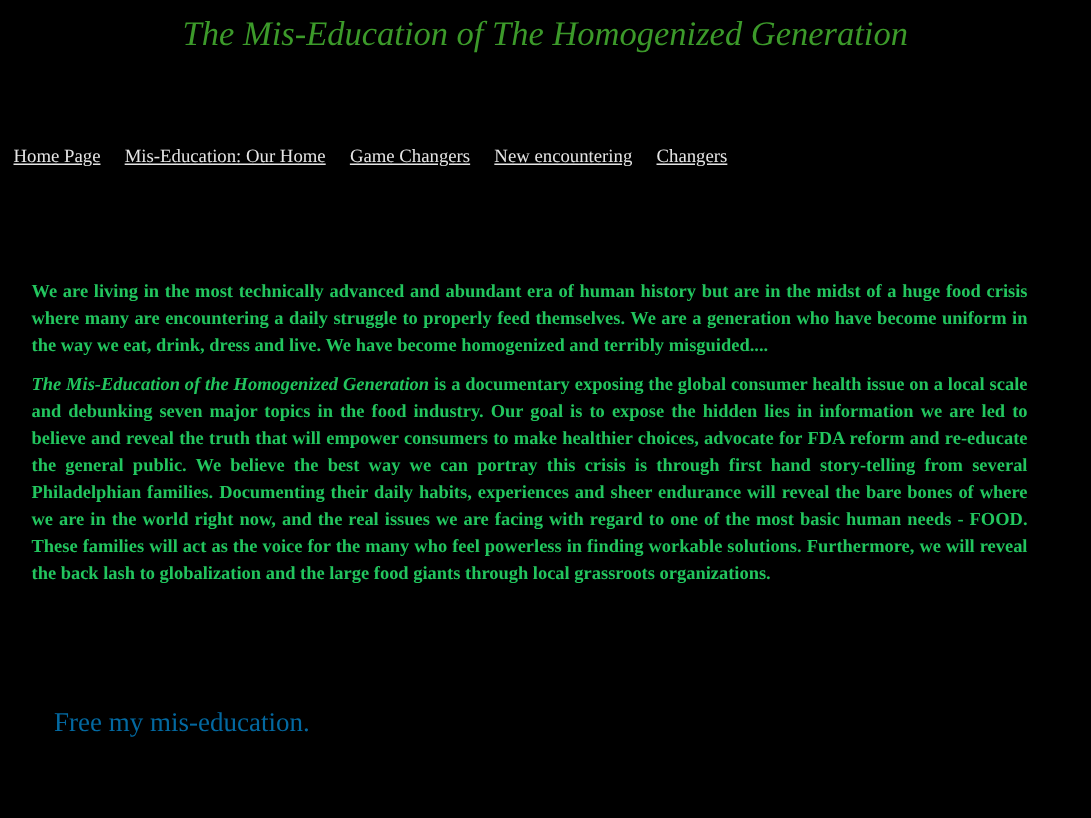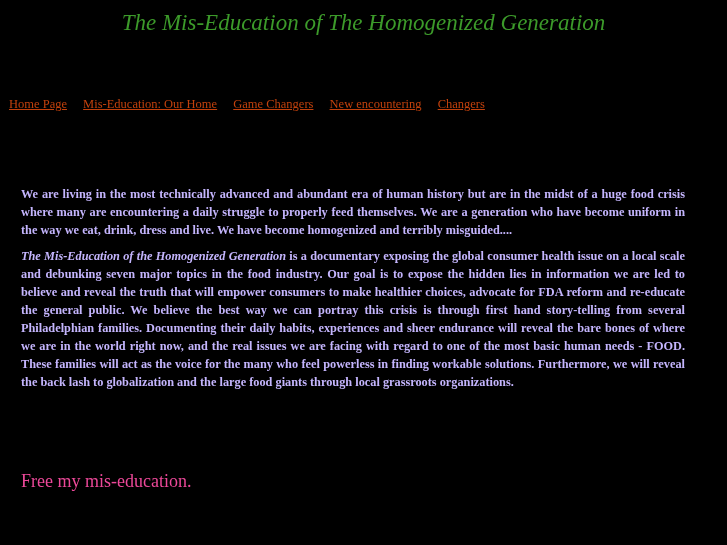--- a/index.html
+++ b/index.html
@@ -1,23 +1,23 @@
 <!DOCTYPE html>
 <html><head>
 <meta charset="utf-8">
 <style>
   html, body { margin:0; padding:0; background:#000; }
   body { width:727px; height:545px; overflow:hidden; position:relative; font-family:"Liberation Serif", serif; }
   .title { position:absolute; left:0; top:10px; width:727px; text-align:center; font-style:italic; font-size:23px; color:#3c9a2a; white-space:nowrap; }
   .nav { position:absolute; left:9px; top:97px; font-size:12.5px; white-space:nowrap; }
-  .nav a { color:#c2410c; text-decoration:underline; margin-right:13px; cursor:pointer; }
-  .content { position:absolute; left:21px; top:185px; width:664px; color:#c4b5fd; font-weight:bold; font-size:12.3px; line-height:18px; text-align:justify; }
+  .nav a { color:#e5e5e5; text-decoration:underline; margin-right:13px; cursor:pointer; }
+  .content { position:absolute; left:21px; top:185px; width:664px; color:#22c55e; font-weight:bold; font-size:12.3px; line-height:18px; text-align:justify; }
   .content p { margin:0 0 8px 0; }
   .content em { font-style:italic; }
-  .free { position:absolute; left:21px; top:471px; color:#ec4899; font-size:18px; white-space:nowrap; }
+  .free { position:absolute; left:36px; top:471px; color:#0369a1; font-size:18px; white-space:nowrap; }
 </style>
 </head>
 <body>
 
 <div class="title">The Mis-Education of The Homogenized Generation</div>
 
 <nav class="nav">
   <a>Home Page</a>
   <a>Mis-Education: Our Home</a>
   <a>Game Changers</a>

